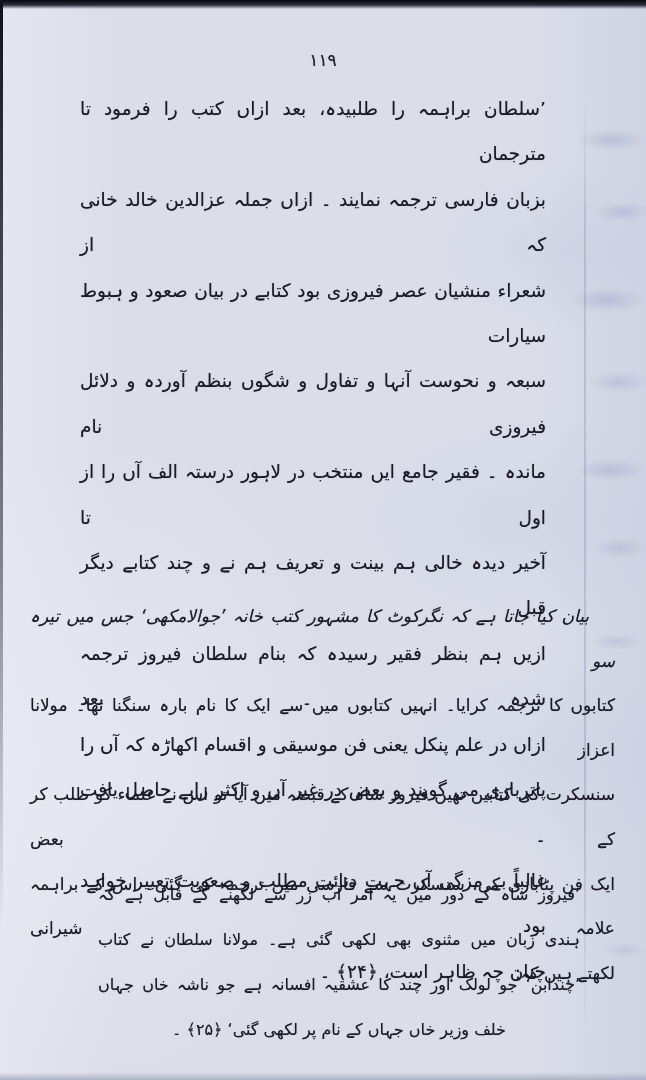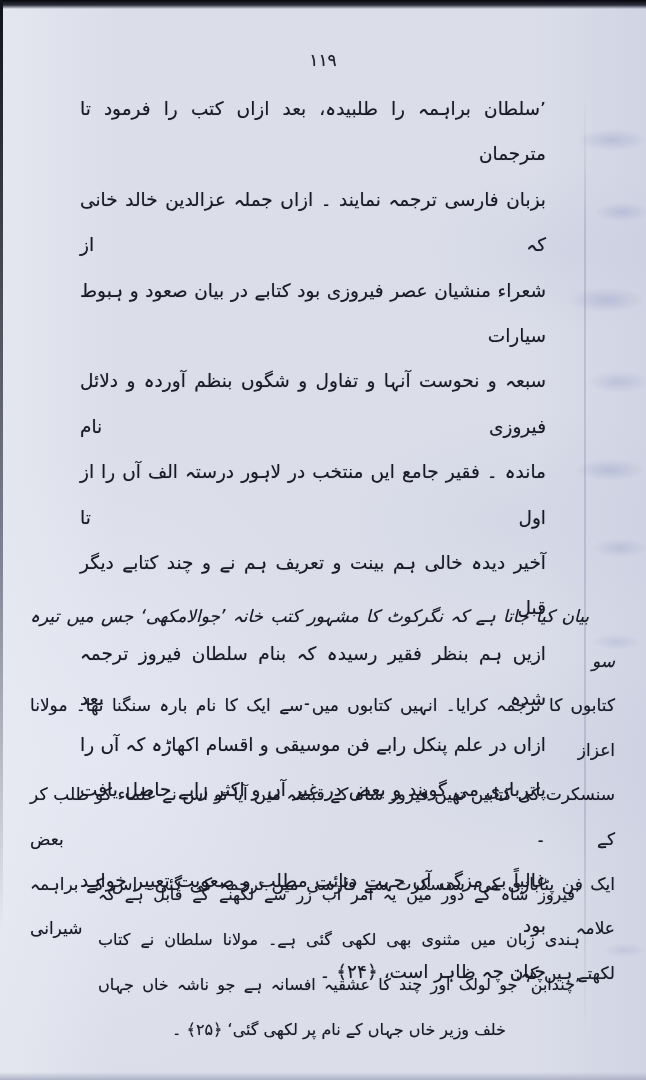--- a/index.html
+++ b/index.html
@@ -71,21 +71,21 @@
   <div class="page-number ink">۱۱۹</div>
 
   <div class="persian-block" lang="fa" dir="rtl">
     <div class="pline ink">’سلطان براہمہ را طلبیدہ، بعد ازاں کتب را فرمود تا مترجمان</div>
     <div class="pline ink">بزبان فارسی ترجمہ نمایند ۔ ازاں جملہ عزالدین خالد خانی کہ از</div>
     <div class="pline ink">شعراء منشیان عصر فیروزی بود کتابے در بیان صعود و ہبوط سیارات</div>
     <div class="pline ink">سبعہ و نحوست آنہا و تفاول و شگوں بنظم آوردہ و دلائل فیروزی نام</div>
     <div class="pline ink">ماندہ ۔ فقیر جامع ایں منتخب در لاہور درستہ الف آں را از اول تا</div>
     <div class="pline ink">آخیر دیدہ خالی ہم بینت و تعریف ہم نے و چند کتابے دیگر قبل</div>
     <div class="pline ink">ازیں ہم بنظر فقیر رسیدہ کہ بنام سلطان فیروز ترجمہ شدہ ۔ بعد</div>
-    <div class="pline ink">ازاں در علم پنکل رابے فن موسیقی و اقسام اکھاڑہ کہ آں را</div>
+    <div class="pline ink">ازاں در علم پنکل یعنی فن موسیقی و اقسام اکھاڑہ کہ آں را</div>
     <div class="pline ink">پاتربازی می گویند و بعض در غیر آں و اکثر رابے حاصل یافت ۔</div>
     <div class="pline ink">غالباً بے مزگی آں جہت دنائت مطلب و صعوبت تعبیر خواہد بود</div>
     <div class="pline short ink">چنان چہ ظاہر است، ﴿۲۴﴾ ۔</div>
   </div>
 
   <div class="urdu-para" lang="ur" dir="rtl">
     <div class="uline first ink">بیان کیا جاتا ہے کہ نگرکوٹ کا مشہور کتب خانہ ’جوالامکھی‘ جس میں تیرہ سو</div>
     <div class="uline ink">کتابوں کا ترجمہ کرایا۔ انہیں کتابوں میں سے ایک کا نام بارہ سنگنا تھا۔ مولانا اعزاز</div>
     <div class="uline ink">سنسکرت کی کتابیں تھیں فیروز شاہ کے قبضہ میں آیا تو اس نے علماء کو طلب کر کے بعض</div>
     <div class="uline ink">ایک فن پٹابازی کی، سنسکرت سے فارسی میں ترجمہ کی گئی۔ اس کے براہمہ علامہ شیرانی</div>

